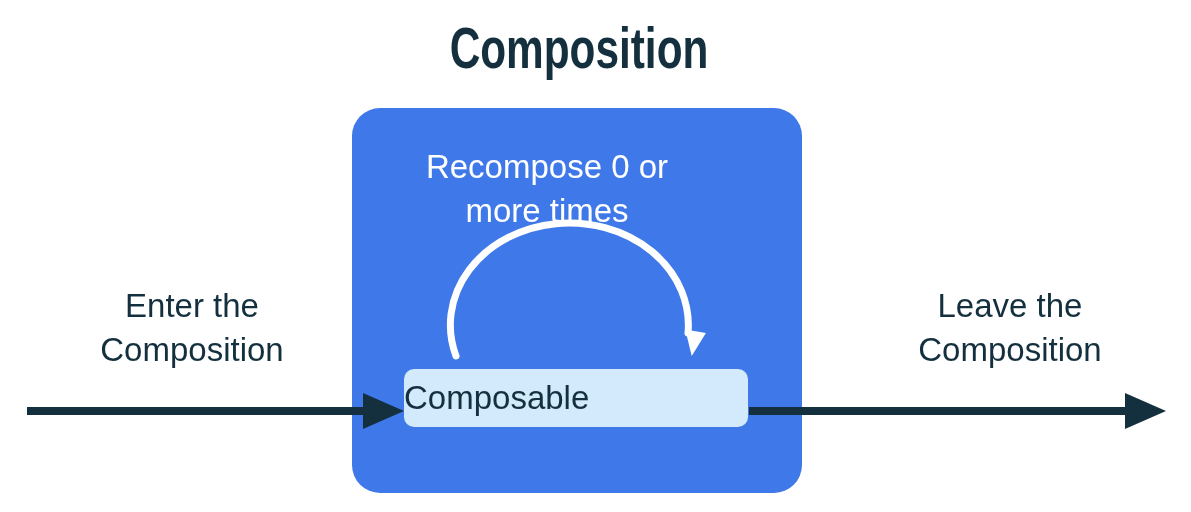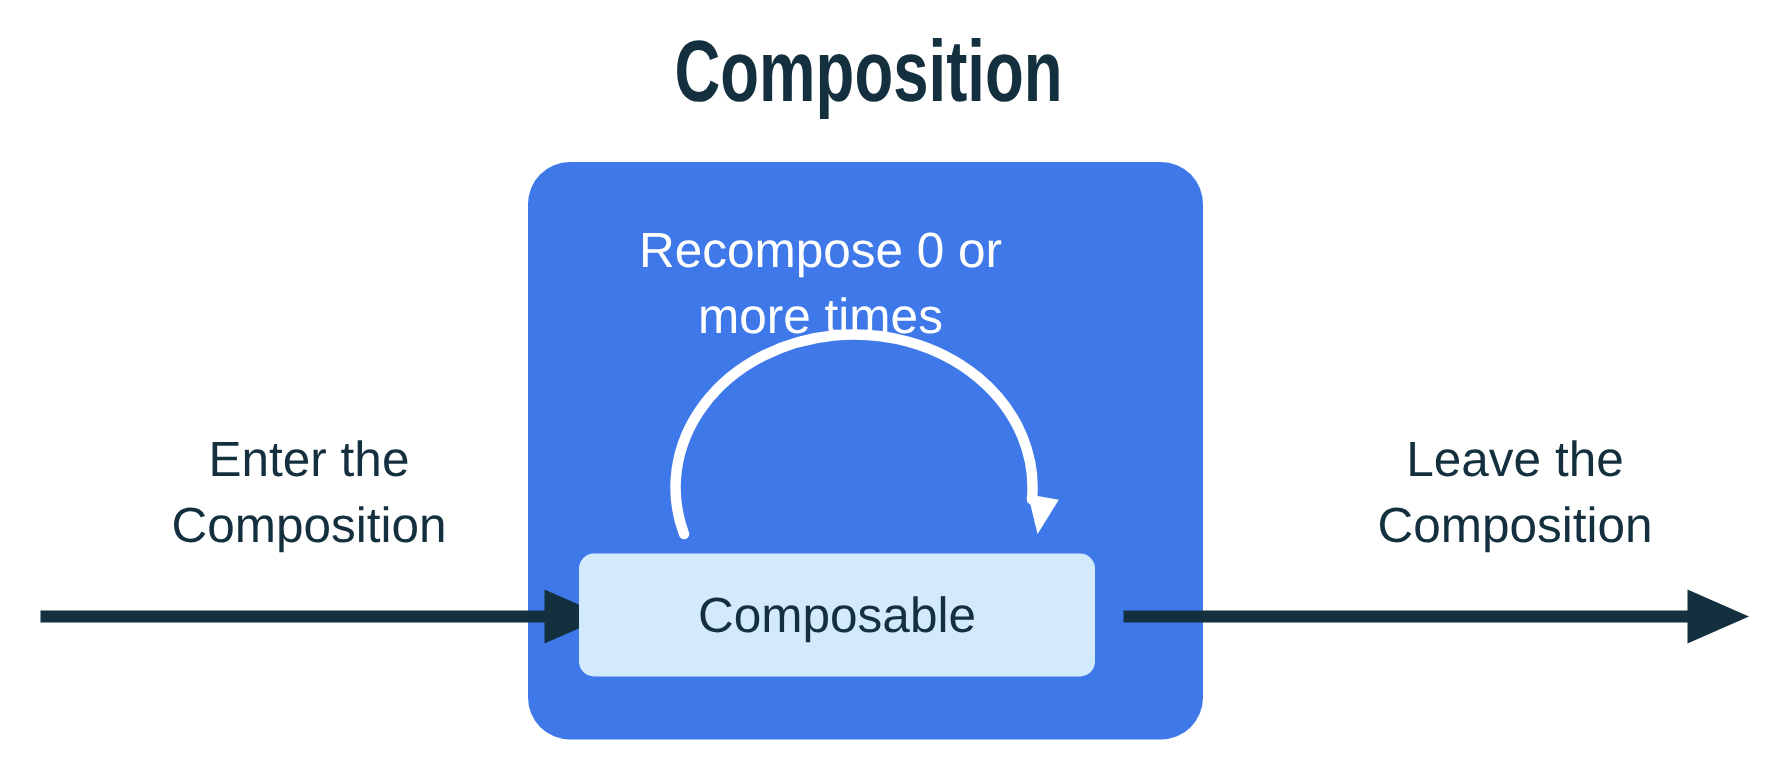--- a/index.html
+++ b/index.html
@@ -53,48 +53,47 @@
     width: 390px;
     text-align: center;
     font-size: 33px;
     line-height: 44px;
     color: var(--white);
     white-space: pre-line;
   }
 
   .composable-box {
     position: absolute;
-    left: 386px;
+    left: 404px;
     top: 369px;
     width: 344px;
-    height: 82px;
+    height: 58px;
     background: var(--light-blue);
     border-radius: 10px;
     display: flex;
     align-items: center;
-    justify-content: center;
   }
 
   .composable-label {
     font-size: 33px;
     color: var(--navy);
     white-space: nowrap;
   }
 
   .flow-label {
     position: absolute;
     top: 284px;
     width: 340px;
     text-align: center;
     font-size: 33px;
     line-height: 44px;
     color: var(--navy);
     white-space: pre-line;
   }
-  .flow-label.enter { left: 36px; }
+  .flow-label.enter { left: 22px; }
   .flow-label.leave { left: 840px; }
 
   .arrow-layer {
     position: absolute;
     left: 0;
     top: 0;
     width: 1191px;
     height: 512px;
     pointer-events: none;
   }

